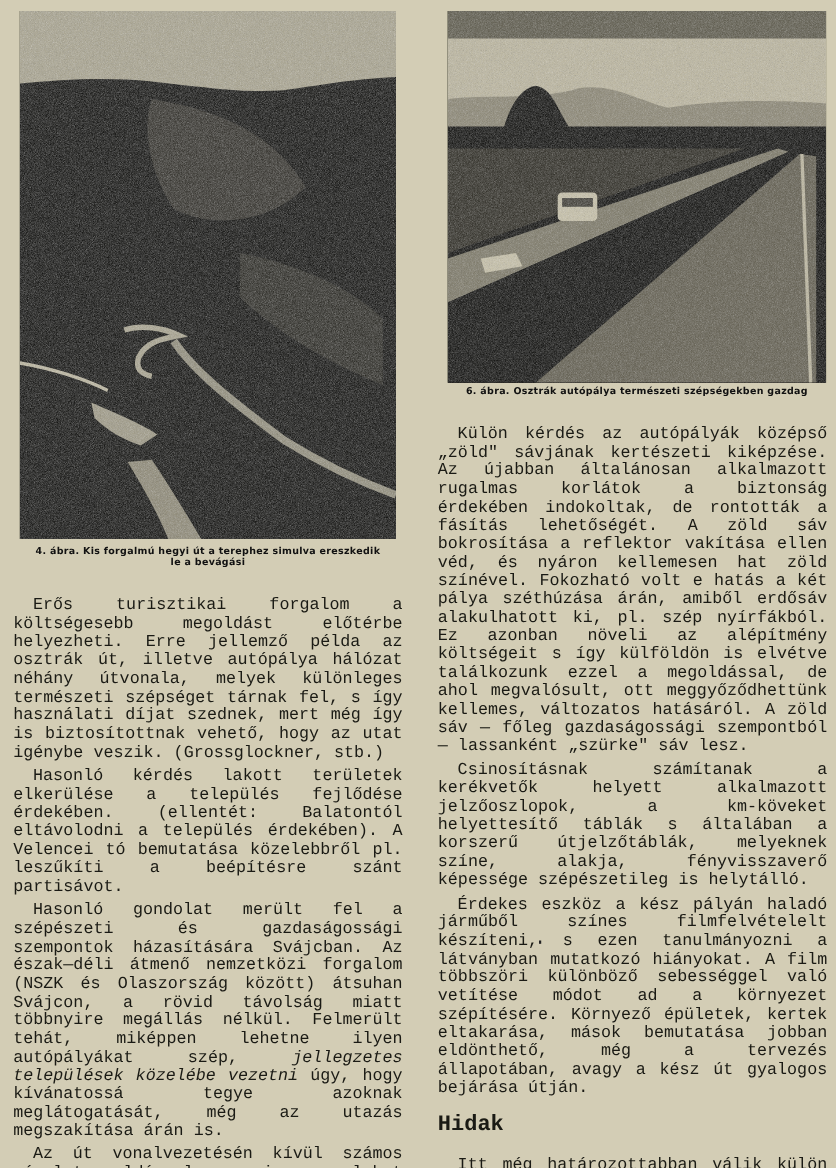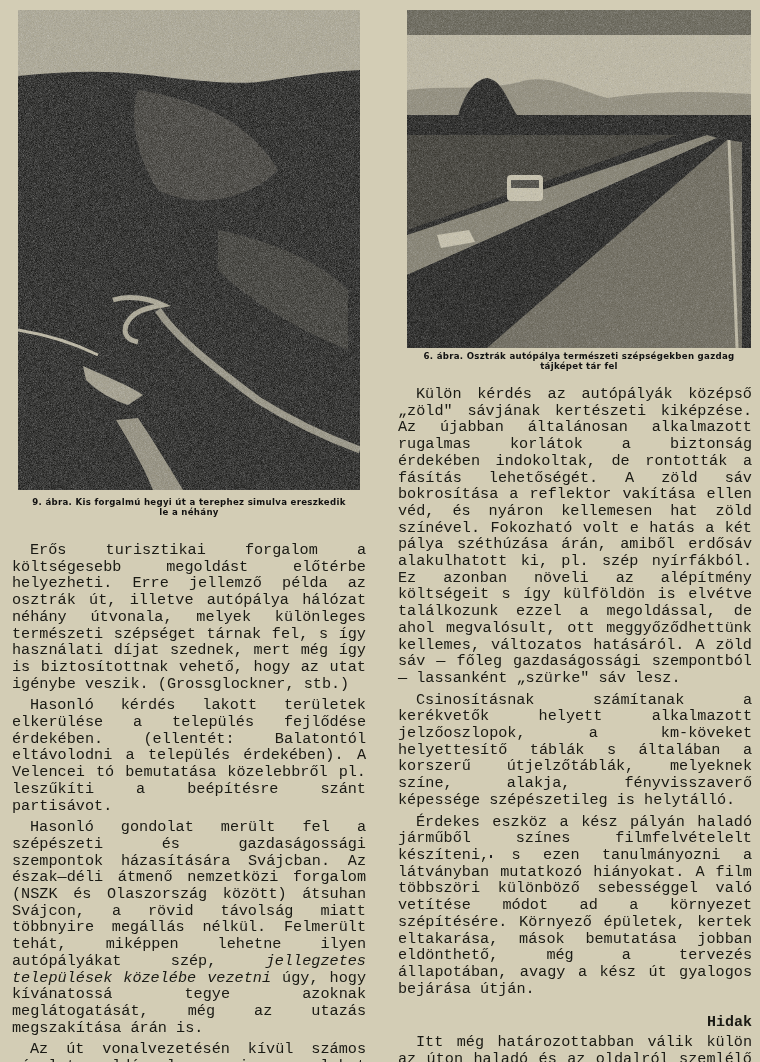--- a/index.html
+++ b/index.html
@@ -39,24 +39,24 @@
     line-height: 16.7px;
     text-align: justify;
   }
   .text-block p {
     margin: 0 0 5px 0;
     text-indent: 18px;
   }
   #left-text { left: 12px; top: 542px; width: 354px; }
   #right-text { left: 398px; top: 386px; width: 354px; }
   .heading {
-    text-align: right;
+    text-align: left;
     font-weight: bold;
-    font-size: 15px;
-    margin: 18px 0 2px 0;
+    font-size: 20px;
+    margin: 18px 0 19px 0;
     text-indent: 0;
   }
   .dot {
     position: absolute; left: 490px; top: 855px;
     width: 2px; height: 3px; background: #222;
   }
   em { font-style: italic; }
 </style>
 </head>
 <body>
@@ -81,22 +81,22 @@
 
     <path d="M95 290 C110 285 130 288 145 295 C130 298 115 300 108 315 C105 325 110 330 120 332" stroke="#a9a48e" stroke-width="5" fill="none"></path>
     <path d="M140 300 C160 330 200 360 240 390 C280 415 315 430 342 440" stroke="#a9a48e" stroke-width="7" fill="none" opacity="0.85"></path>
     <path d="M0 320 C30 325 60 335 80 345" stroke="#bdb79f" stroke-width="3" fill="none"></path>
     <path d="M65 356 C85 365 110 375 125 385 L110 395 C95 390 80 382 68 370 Z" fill="#9e9984"></path>
     <path d="M98 410 C110 430 125 455 135 480 L165 480 C150 455 135 430 120 408 Z" fill="#8c8773"></path>
     <rect width="342" height="480" filter="url(#grain5)"></rect>
   </svg>
 </div>
 <div class="caption" id="fig5-caption">
-  <div>9. ábra. Kis forgalmú hegyi út a terephez simulva ereszkedik</div>
-  <div>le a néhány</div>
+  <div>4. ábra. Kis forgalmú hegyi út a terephez simulva ereszkedik</div>
+  <div>le a bevágási</div>
 </div>
 
 <div class="photo" id="fig6-photo">
   <svg width="344" height="338" viewBox="0 0 344 338">
     <defs>
       <filter id="grain6">
           <feTurbulence type="fractalNoise" baseFrequency="1.5" numOctaves="2" seed="7"></feTurbulence>
           <feColorMatrix type="saturate" values="0"></feColorMatrix>
           <feComponentTransfer>
             <feFuncA type="table" tableValues="0 0.5"></feFuncA>
@@ -123,21 +123,20 @@
 
     <rect x="100" y="165" width="36" height="26" rx="4" fill="#c8c2a9"></rect>
     <rect x="104" y="170" width="28" height="8" fill="#3a3830"></rect>
 
     <path d="M30 225 L62 220 L68 232 L34 238 Z" fill="#c8c2a9"></path>
     <rect width="344" height="338" filter="url(#grain6)"></rect>
   </svg>
 </div>
 <div class="caption" id="fig6-caption">
   <div>6. ábra. Osztrák autópálya természeti szépségekben gazdag</div>
-  <div>tájképet tár fel</div>
 </div>
 
 <div class="text-block" id="left-text">
   <p>Erős turisztikai forgalom a költségesebb megoldást előtérbe helyezheti. Erre jellemző példa az osztrák út, illetve autópálya hálózat néhány útvonala, melyek különleges természeti szépséget tárnak fel, s így használati díjat szednek, mert még így is biztosítottnak vehető, hogy az utat igénybe veszik. (Grossglockner, stb.)</p>
   <p>Hasonló kérdés lakott területek elkerülése a település fejlődése érdekében. (ellentét: Balatontól eltávolodni a település érdekében). A Velencei tó bemutatása közelebbről pl. leszűkíti a beépítésre szánt partisávot.</p>
   <p><span>Hasonló gondolat merült fel a szépészeti és gazdaságossági szempontok házasítására Svájcban. Az észak—déli átmenő nemzetközi forgalom (NSZK és Olaszország között) átsuhan Svájcon, a rövid távolság miatt többnyire megállás nélkül. Felmerült tehát, miképpen lehetne ilyen autópályákat szép, </span><em>jellegzetes települések közelébe vezetni</em><span> úgy, hogy kívánatossá tegye azoknak meglátogatását, még az utazás megszakítása árán is.</span></p>
   <p>Az út vonalvezetésén kívül számos részletmegoldással is lehet csinosítani az úton, ill. közvetlen környezetén. A tájfásításról, védőerdősávról már esett szó. A kertészeti tervezés szűkebb területre, az út műszelvényére is kiterjed. Így a bevágási rézsük védelme, gyepesítéssel, bokrosítással. Rossz altalaj esetén előregyártott szőnyegekkel borítják a bevágási rézsüt. A német autópályákon a bevágási rézsü hajlásának fokozatos csökkentésével nyitják ki a bevágást az átmeneti pontok előtt.</p>
 </div>
 
 <div class="text-block" id="right-text">

